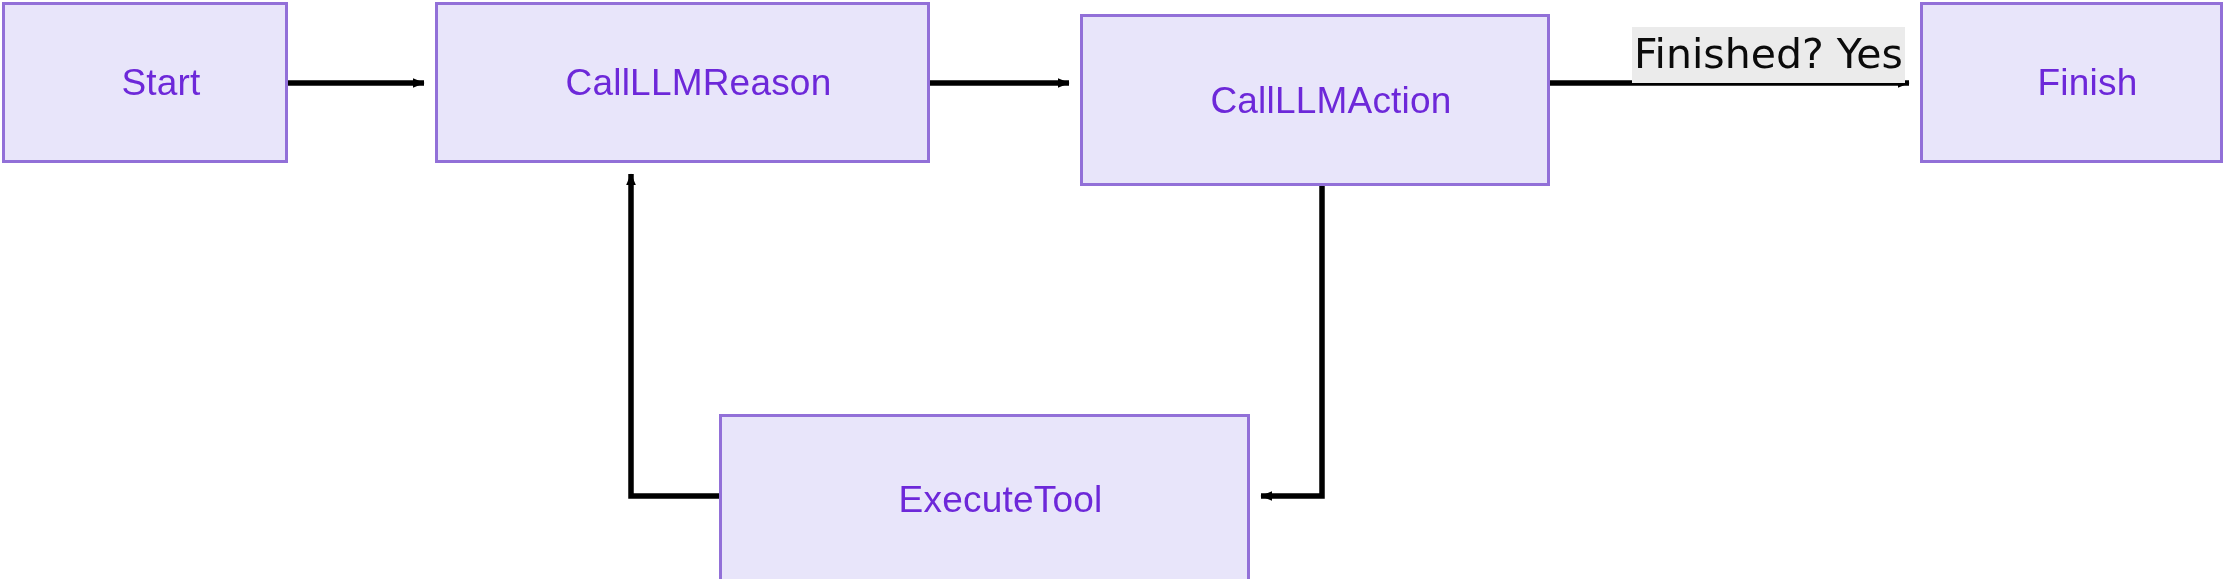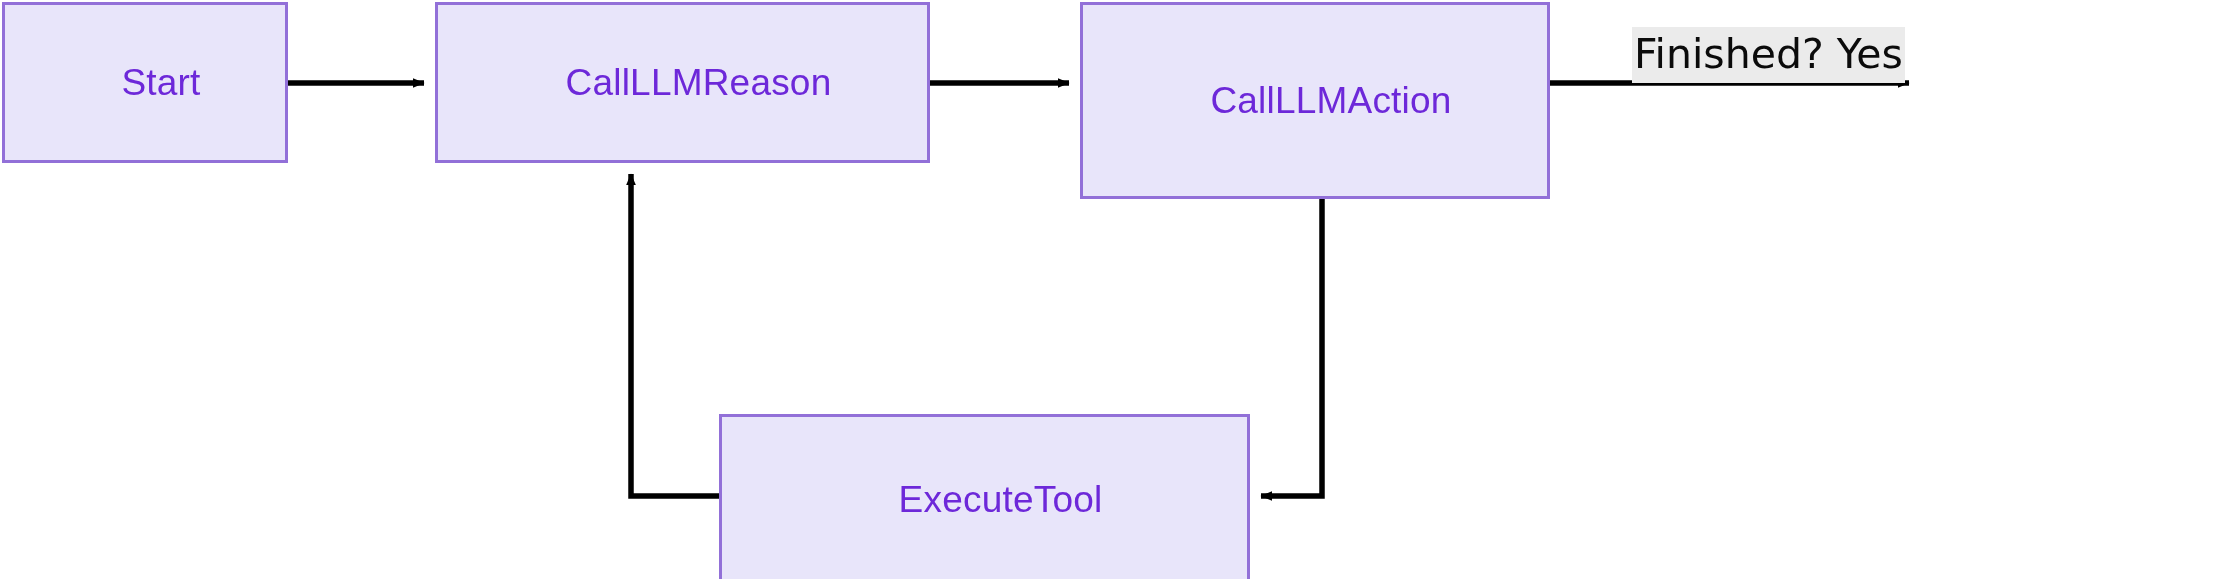--- a/index.html
+++ b/index.html
@@ -92,24 +92,27 @@
   </svg>
 
   <div class="node-box" style="left:2px; top:2px; width:286px; height:161px;">
     <span class="node-label">Start</span>
   </div>
 
   <div class="node-box" style="left:435px; top:2px; width:495px; height:161px;">
     <span class="node-label">CallLLMReason</span>
   </div>
 
-  <div class="node-box" style="left:1080px; top:2px; width:470px; height:197px;">
+  <div class="node-box" style="left:1080px; top:14px; width:470px; height:172px;">
     <span class="node-label">CallLLMAction</span>
   </div>
 
+  <div class="node-box" style="left:1920px; top:2px; width:303px; height:161px;">
+    <span class="node-label">Finish</span>
+  </div>
 
   <div class="node-box" style="left:719px; top:414px; width:531px; height:171px;">
     <span class="node-label">ExecuteTool</span>
   </div>
 
   <div class="edge-label" style="left:1632px; top:27px;">Finished? Yes</div>
 
 
 </div>
 

